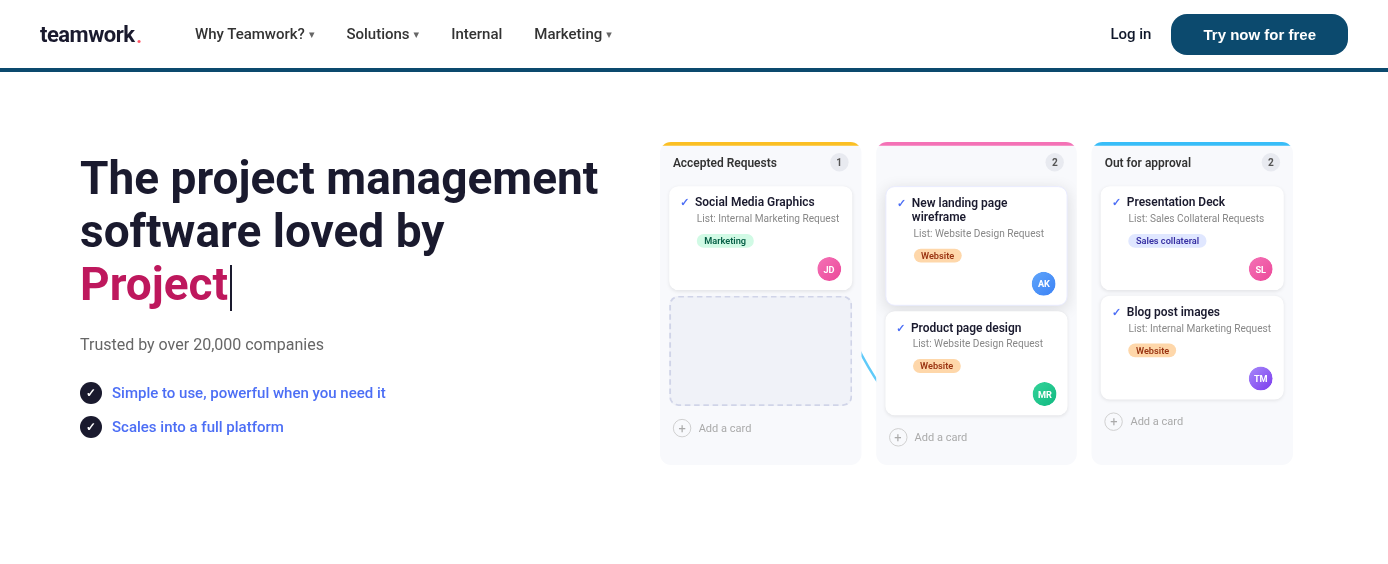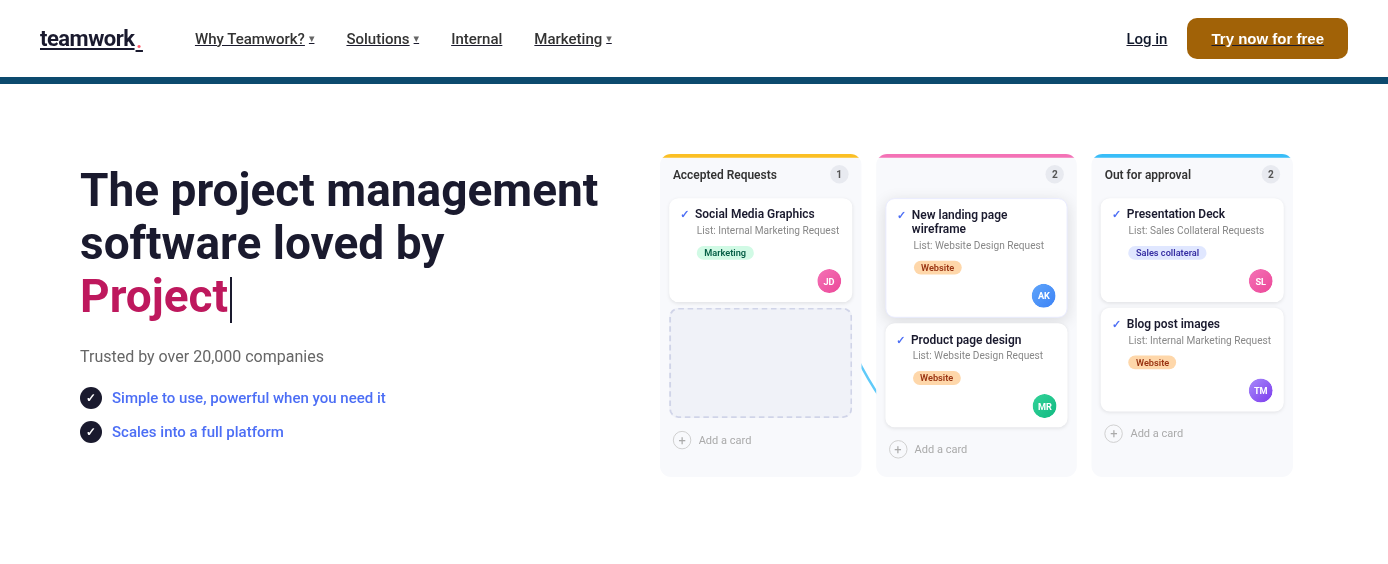--- a/index.html
+++ b/index.html
@@ -1,36 +1,36 @@
 <!DOCTYPE html>
 <html><head>
   <meta charset="utf-8">
   <style>
     * { margin: 0; padding: 0; box-sizing: border-box; }
     body { font-family: -apple-system, BlinkMacSystemFont, 'Segoe UI', Roboto, sans-serif; background: #fff; color: #1a1a2e; width: 1388px; min-height: 564px; overflow: hidden; }
 
     
-    nav { display: flex; align-items: center; padding: 0 40px; height: 84px; border-bottom: 7px solid #0c4a6e; text-decoration: underline; }
+    nav { display: flex; align-items: center; padding: 0 40px; height: 72px; border-bottom: 4px solid #0c4a6e; }
     .logo { display: flex; align-items: center; margin-right: 40px; }
     .logo-text { font-size: 22px; font-weight: 700; color: #1a1a2e; letter-spacing: -0.5px; }
     .logo-dot { color: #f56; font-size: 28px; line-height: 0; vertical-align: middle; margin-left: 1px; }
     .nav-links { display: flex; align-items: center; gap: 8px; flex: 1; }
     .nav-item { display: flex; align-items: center; gap: 4px; padding: 8px 12px; font-size: 15px; color: #333; cursor: pointer; font-weight: 500; }
     .nav-item .chevron { font-size: 11px; color: #666; }
     .nav-login { margin-left: auto; font-size: 15px; color: #0f172a; font-weight: 500; padding: 8px 20px; cursor: pointer; }
-    .nav-cta { background: #a16207; color: #fff; border: none; padding: 12px 24px; border-radius: 10px; font-size: 15px; font-weight: 600; cursor: pointer; white-space: nowrap; }
+    .nav-cta { background: #0c4a6e; color: #fff; border: none; padding: 12px 32px; border-radius: 16px; font-size: 15px; font-weight: 600; cursor: pointer; white-space: nowrap; }
 
     
     .hero { display: flex; align-items: flex-start; padding: 60px 40px 40px 80px; gap: 60px; min-height: 492px; }
     .hero-left { flex: 0 0 520px; padding-top: 20px; }
     .hero-title { font-size: 46px; font-weight: 700; color: #1a1a2e; line-height: 1.15; margin-bottom: 10px; }
     .hero-highlight { color: #be185d; }
     .hero-cursor { display: inline-block; width: 2px; height: 46px; background: #1a1a2e; vertical-align: middle; margin-left: 2px; animation: blink 1s step-end infinite; }
     @keyframes blink { 50% { opacity: 0; } }
-    .hero-trust { font-size: 16px; color: #666; margin-top: 24px; margin-bottom: 21px; }
+    .hero-trust { font-size: 16px; color: #666; margin-top: 24px; margin-bottom: 28px; }
     .feature-list { list-style: none; display: flex; flex-direction: column; gap: 12px; }
     .feature-item { display: flex; align-items: center; gap: 10px; font-size: 15px; color: #4c6ef5; font-weight: 500; }
     .check-icon { width: 22px; height: 22px; background: #1a1a2e; border-radius: 50%; display: flex; align-items: center; justify-content: center; flex-shrink: 0; }
     .check-icon::after { content: '✓'; color: #fff; font-size: 12px; font-weight: 700; }
 
     
     .hero-right { flex: 1; position: relative; overflow: hidden; padding-top: 10px; }
     .kanban-board { display: flex; gap: 16px; transform: scale(0.92); transform-origin: top left; }
     .kanban-col { background: #f8f9fc; border-radius: 12px; width: 220px; padding: 0 0 12px 0; overflow: hidden; position: relative; }
     .col-header { display: flex; align-items: center; justify-content: space-between; padding: 12px 14px 10px; font-size: 13px; font-weight: 600; color: #333; }

